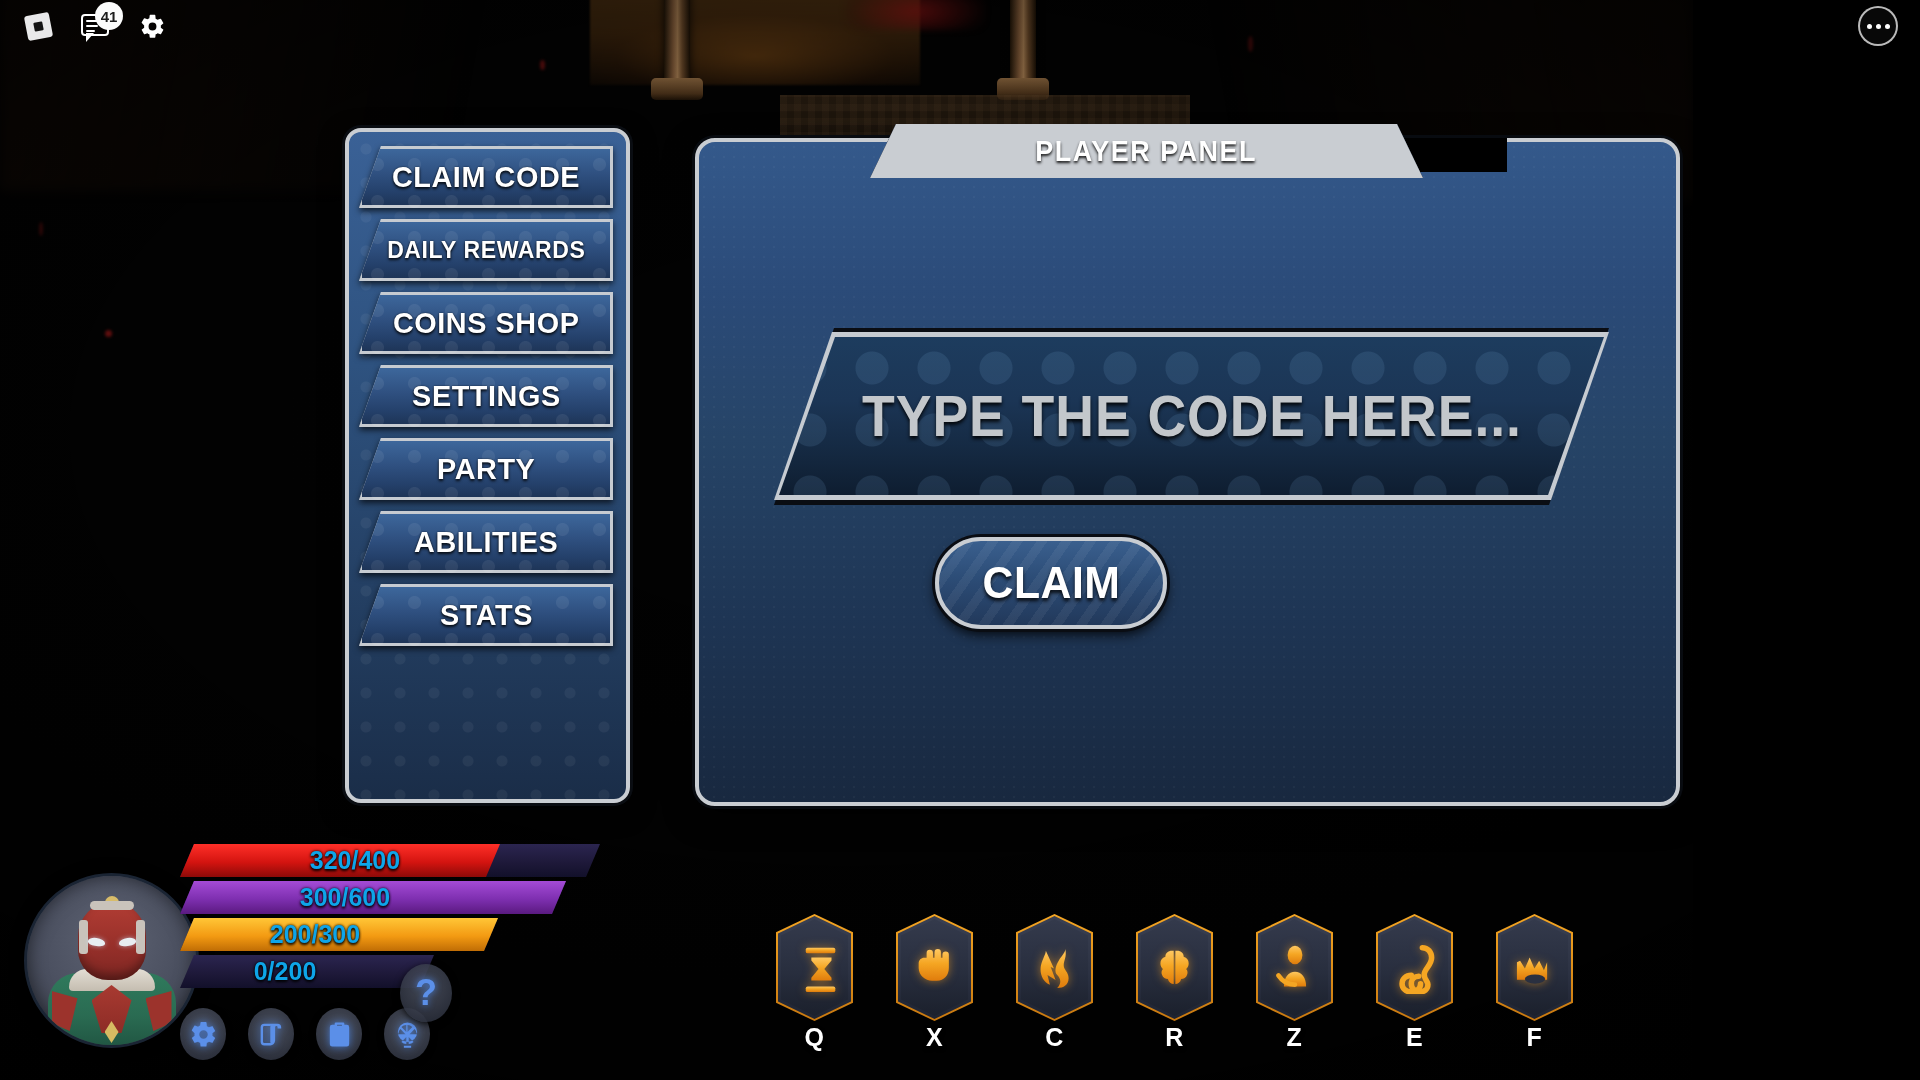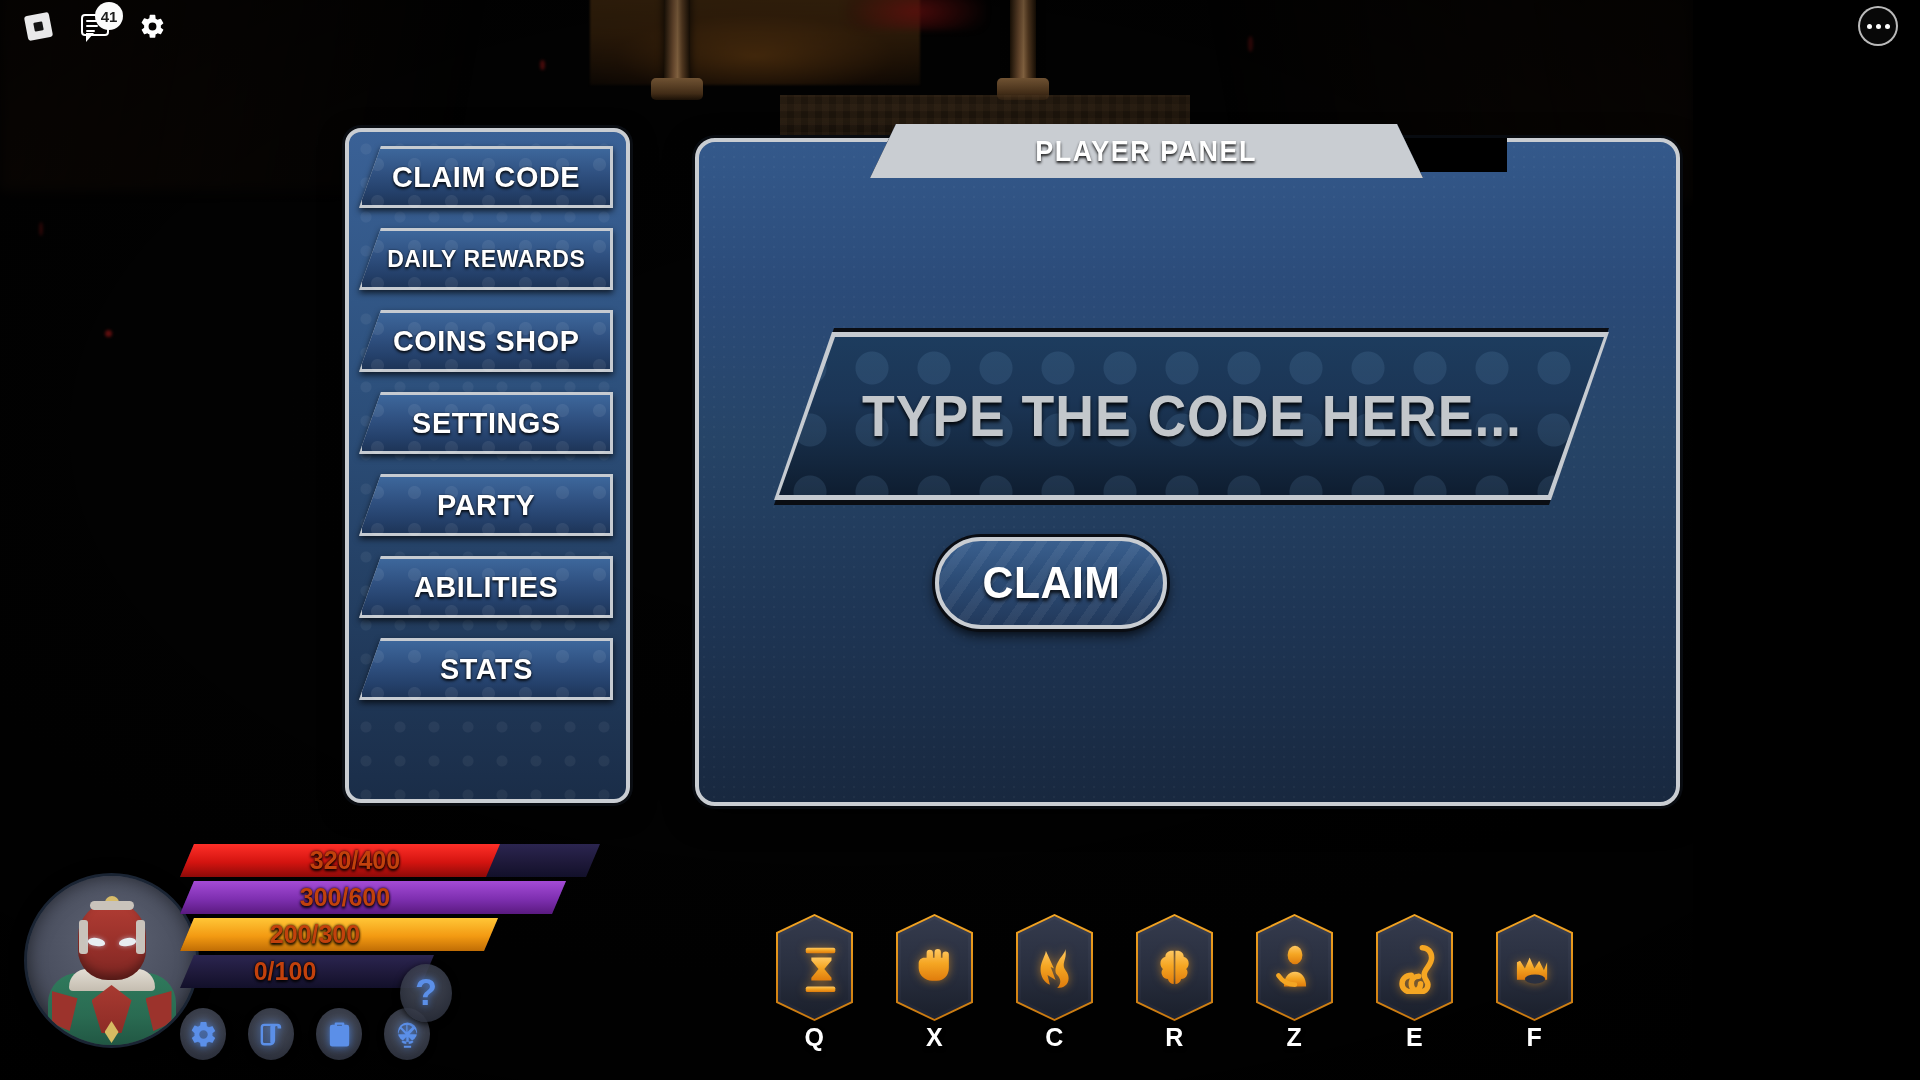--- a/index.html
+++ b/index.html
@@ -112,21 +112,21 @@
     background:linear-gradient(180deg,#3a6196 0%,#2e527f 35%,#223c5e 75%,#1a2d48 100%);
     border:4px solid #c9cdd2;
     box-shadow:0 0 0 3px #0a0d12, 0 8px 24px rgba(0,0,0,.85);
     padding:14px 8px 14px 10px;
   }
   #menu-column::before{
     content:""; position:absolute; inset:0; border-radius:12px; pointer-events:none;
     background-image:radial-gradient(circle, rgba(255,255,255,.05) 5px, transparent 6px);
     background-size:34px 34px;
   }
-  .menu-list{ position:relative; display:flex; flex-direction:column; gap:20px; }
+  .menu-list{ position:relative; display:flex; flex-direction:column; gap:11px; }
 
   .menu-btn{
     position:relative; height:62px; width:254px; cursor:pointer;
     display:flex; align-items:center; justify-content:center;
     filter:drop-shadow(0 3px 3px rgba(0,0,0,.7));
   }
   .menu-btn .skin{
     position:absolute; inset:0;
     clip-path:polygon(22px 0, 100% 0, 100% 100%, 0 100%);
     background:linear-gradient(180deg,#3f6a9f 0%,#2f5080 45%,#24406a 75%,#1c3253 100%);
@@ -307,21 +307,21 @@
     background:linear-gradient(180deg,#2b2550,#1d1838 60%,#12102a);
     clip-path:polygon(14px 0, 100% 0, calc(100% - 14px) 100%, 0 100%);
     box-shadow:0 2px 5px rgba(0,0,0,.8);
   }
   .bar-fill{
     position:absolute; left:0; top:0; height:33px;
     clip-path:polygon(14px 0, 100% 0, calc(100% - 14px) 100%, 0 100%);
   }
   .bar-text{
     position:absolute; top:0; height:33px; display:flex; align-items:center;
-    color:#c2410c; font-size:25px; font-weight:bold;
+    color:#0ea5e9; font-size:25px; font-weight:bold;
     text-shadow:0 2px 3px rgba(0,0,0,.95), 0 0 3px #000;
     z-index:5;
   }
   .r1 .bar-track{ width:420px; } .r1 .bar-fill{ width:320px; background:linear-gradient(180deg,#ff2f28,#d41410 55%,#8d0a08); }
   .r1 .bar-text{ left:0; width:350px; justify-content:center; }
   .r2 .bar-track{ width:386px; } .r2 .bar-fill{ width:386px; background:linear-gradient(180deg,#a44bd6,#7e2fb0 55%,#5a1a80); }
   .r2 .bar-text{ left:0; width:330px; justify-content:center; }
   .r3 .bar-track{ width:318px; } .r3 .bar-fill{ width:318px; background:linear-gradient(180deg,#ffc637,#f39a12 55%,#c06d05); }
   .r3 .bar-text{ left:0; width:270px; justify-content:center; }
   .r4 .bar-track{ width:254px; } .r4 .bar-fill{ width:0; }
@@ -533,21 +533,21 @@
         <div class="bar-text">300/600</div>
       </div>
       <div class="bar-row r3">
         <div class="bar-track"></div>
           <div class="bar-fill"></div>
         <div class="bar-text">200/300</div>
       </div>
       <div class="bar-row r4">
         <div class="bar-track"></div>
           <div class="bar-fill"></div>
-        <div class="bar-text">0/100</div>
+        <div class="bar-text">0/200</div>
       </div>
     </div>
 
     <div class="hud-icons">
       <div class="hud-ic">
         <svg viewBox="0 0 24 24">
             <path d="M19.4 13a7.6 7.6 0 0 0 0-2l2.1-1.6a.5.5 0 0 0 .1-.6l-2-3.5a.5.5 0 0 0-.6-.2l-2.5 1a7.3 7.3 0 0 0-1.7-1L14.5 2a.5.5 0 0 0-.5-.4h-4a.5.5 0 0 0-.5.4l-.3 2.6a7.3 7.3 0 0 0-1.7 1l-2.5-1a.5.5 0 0 0-.6.2l-2 3.5a.5.5 0 0 0 .1.6L4.6 11a7.6 7.6 0 0 0 0 2l-2.1 1.6a.5.5 0 0 0-.1.6l2 3.5c.1.2.4.3.6.2l2.5-1c.5.4 1.1.8 1.7 1l.3 2.6c0 .3.2.4.5.4h4c.3 0 .5-.1.5-.4l.3-2.6c.6-.2 1.2-.6 1.7-1l2.5 1c.2.1.5 0 .6-.2l2-3.5a.5.5 0 0 0-.1-.6L19.4 13zM12 15.5A3.5 3.5 0 1 1 15.5 12 3.5 3.5 0 0 1 12 15.5z"></path>
           </svg>
       </div>
       <div class="hud-ic">

